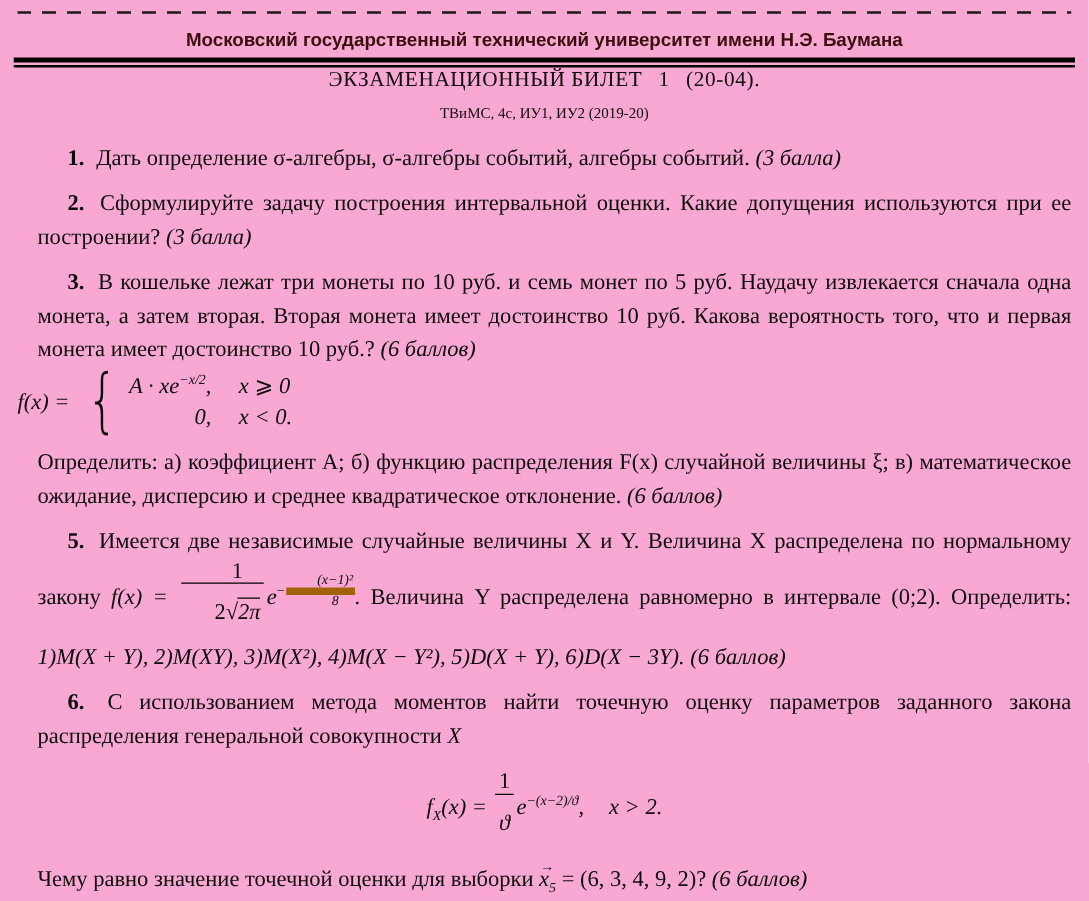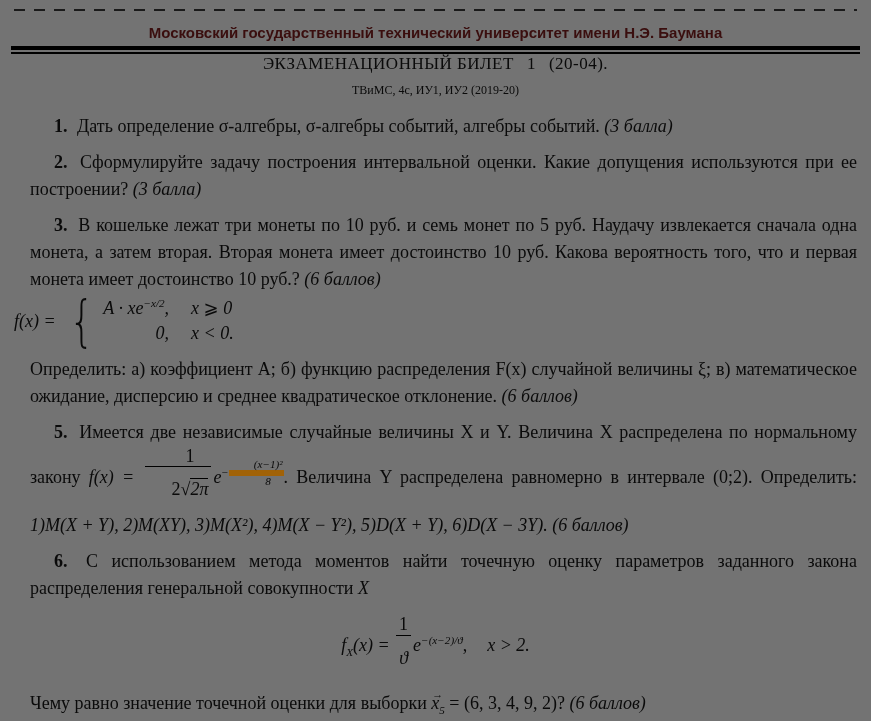--- a/index.html
+++ b/index.html
@@ -1,19 +1,19 @@
 <!DOCTYPE html>
 <html><head>
 <meta charset="utf-8">
 <style>
   html,body{margin:0;padding:0;background:#ffffff;}
   .page{
     position:relative;
     width:871px;height:721px;
-    background:#737373;
+    background:#f9a8d4;
     color:#0a0a0a;
     font-family:"Liberation Serif","DejaVu Serif",serif;
     font-size:18px;
     overflow:hidden;
   }
   .dashed-rule{
     margin:9px 14px 0 14px;
     height:2px;
     background:repeating-linear-gradient(90deg,#1a1a1a 0 11px,transparent 11px 20px);
   }

